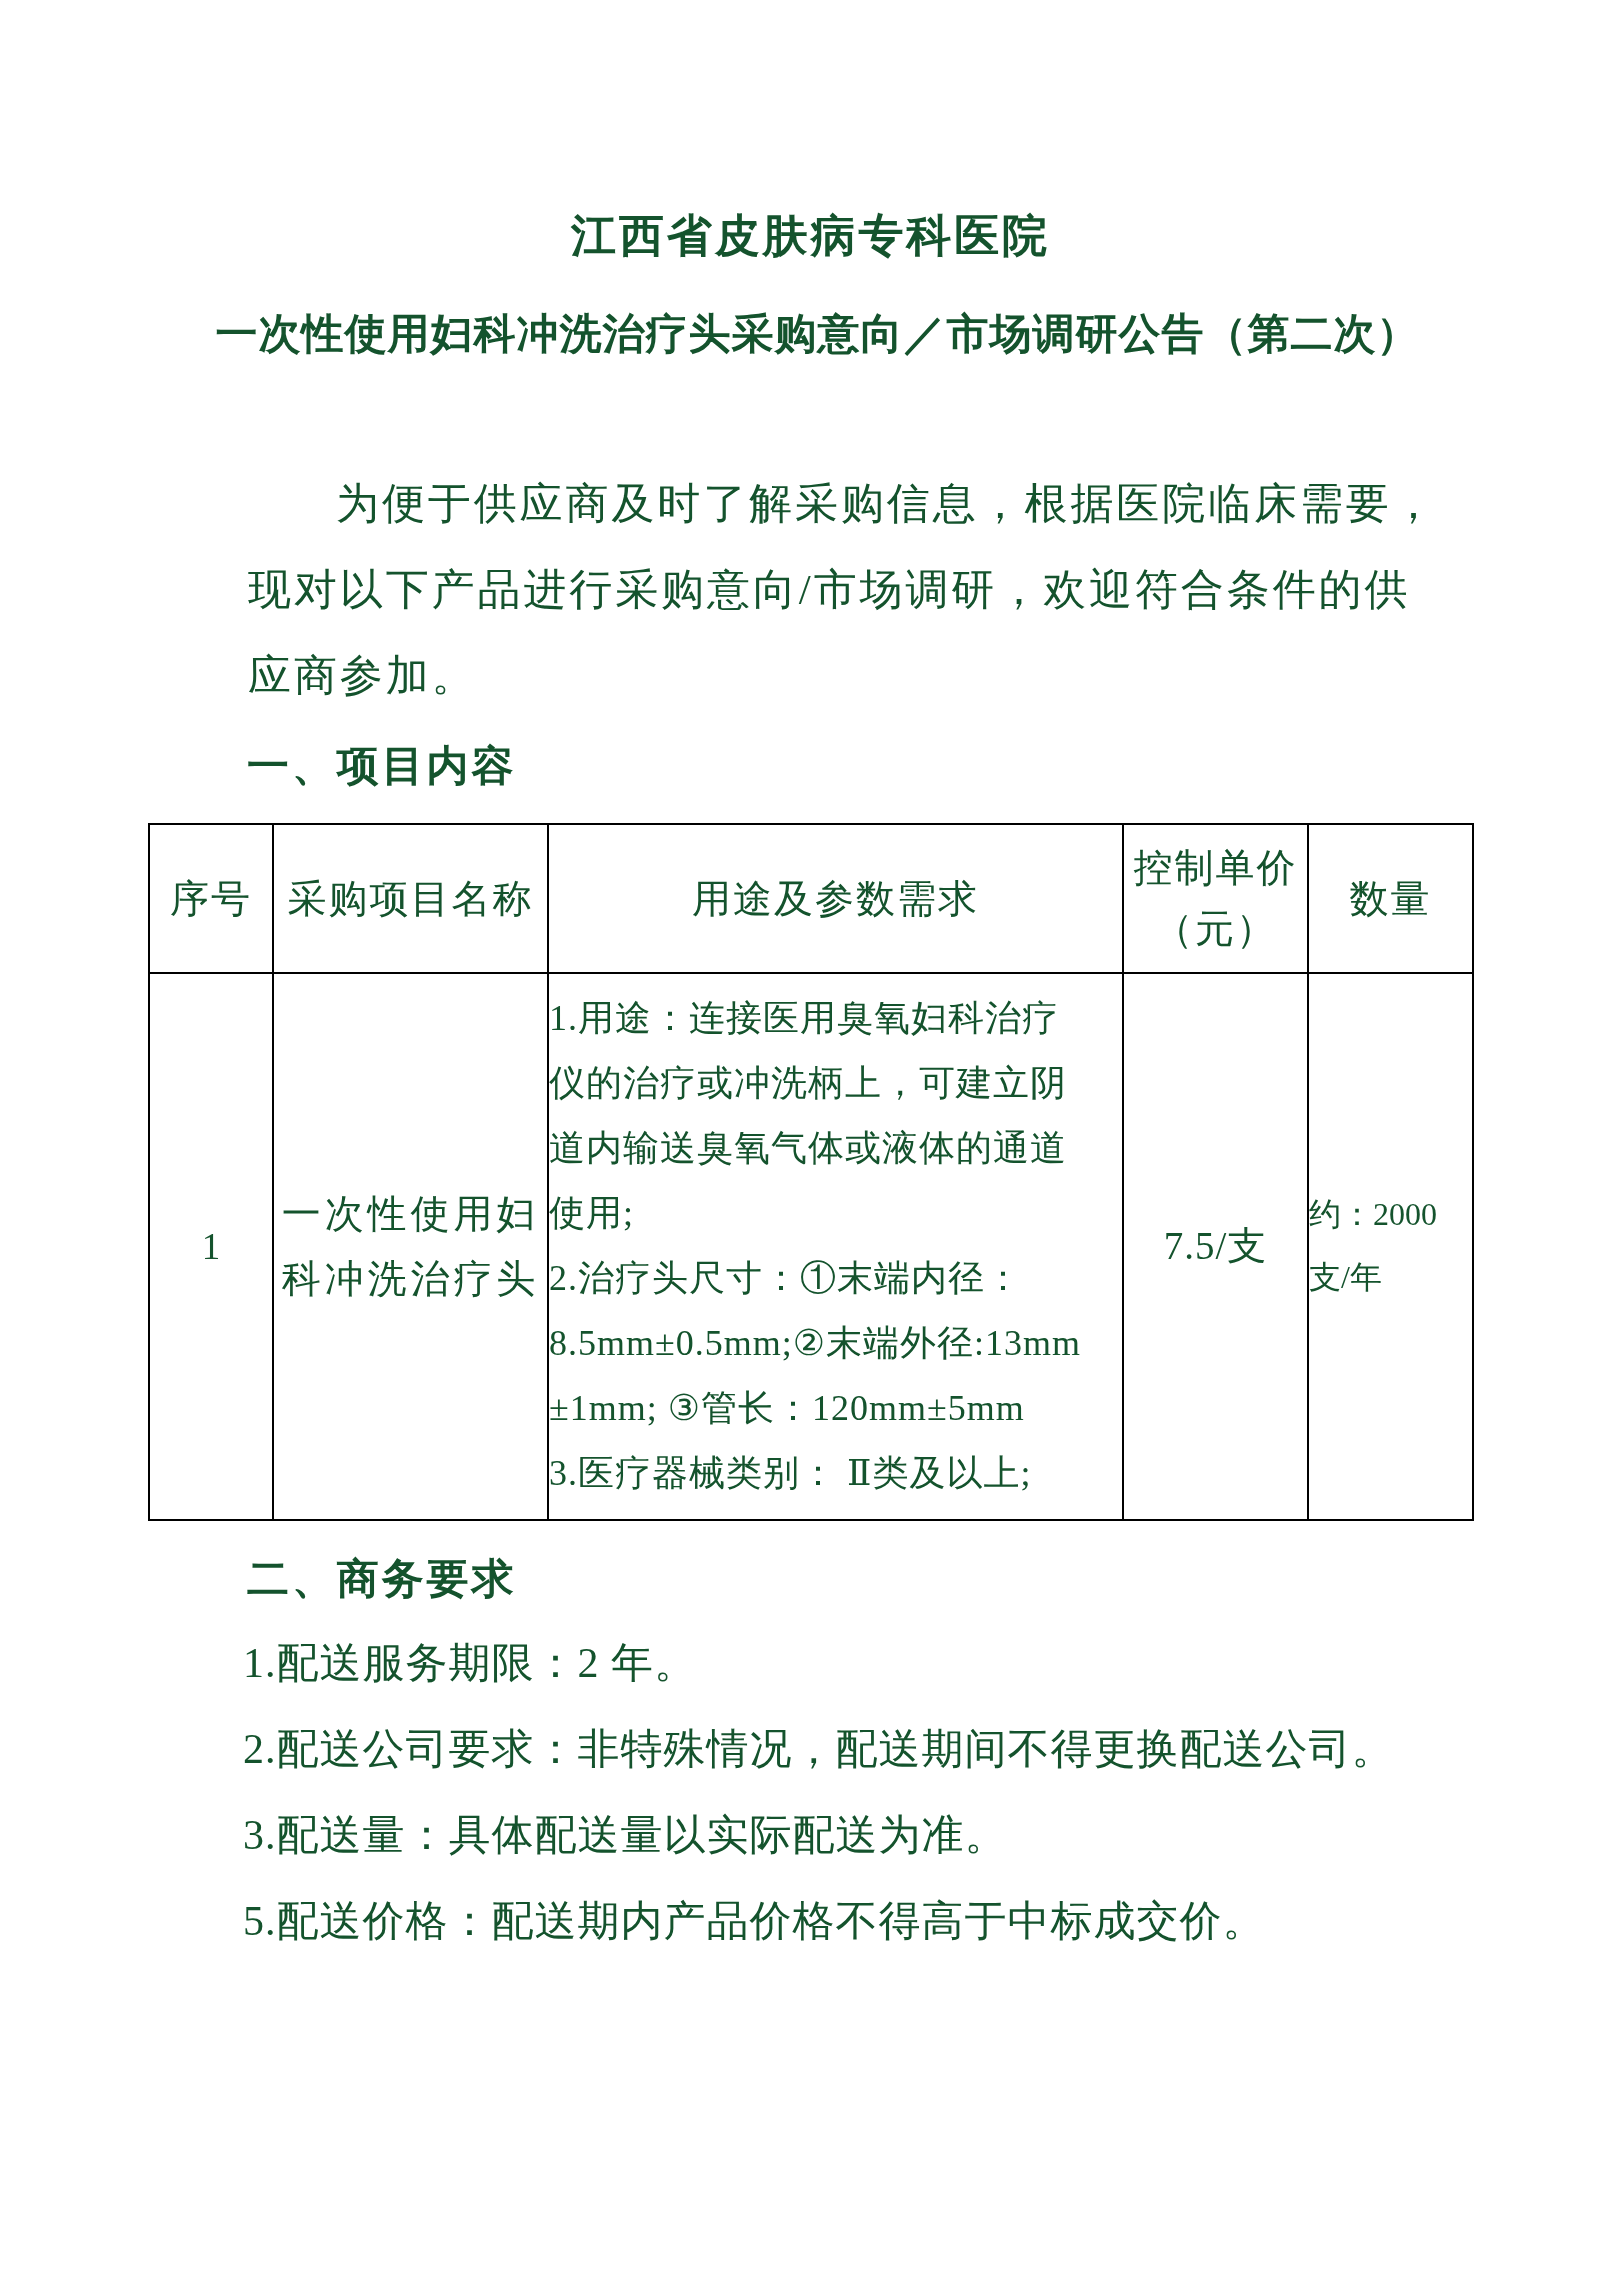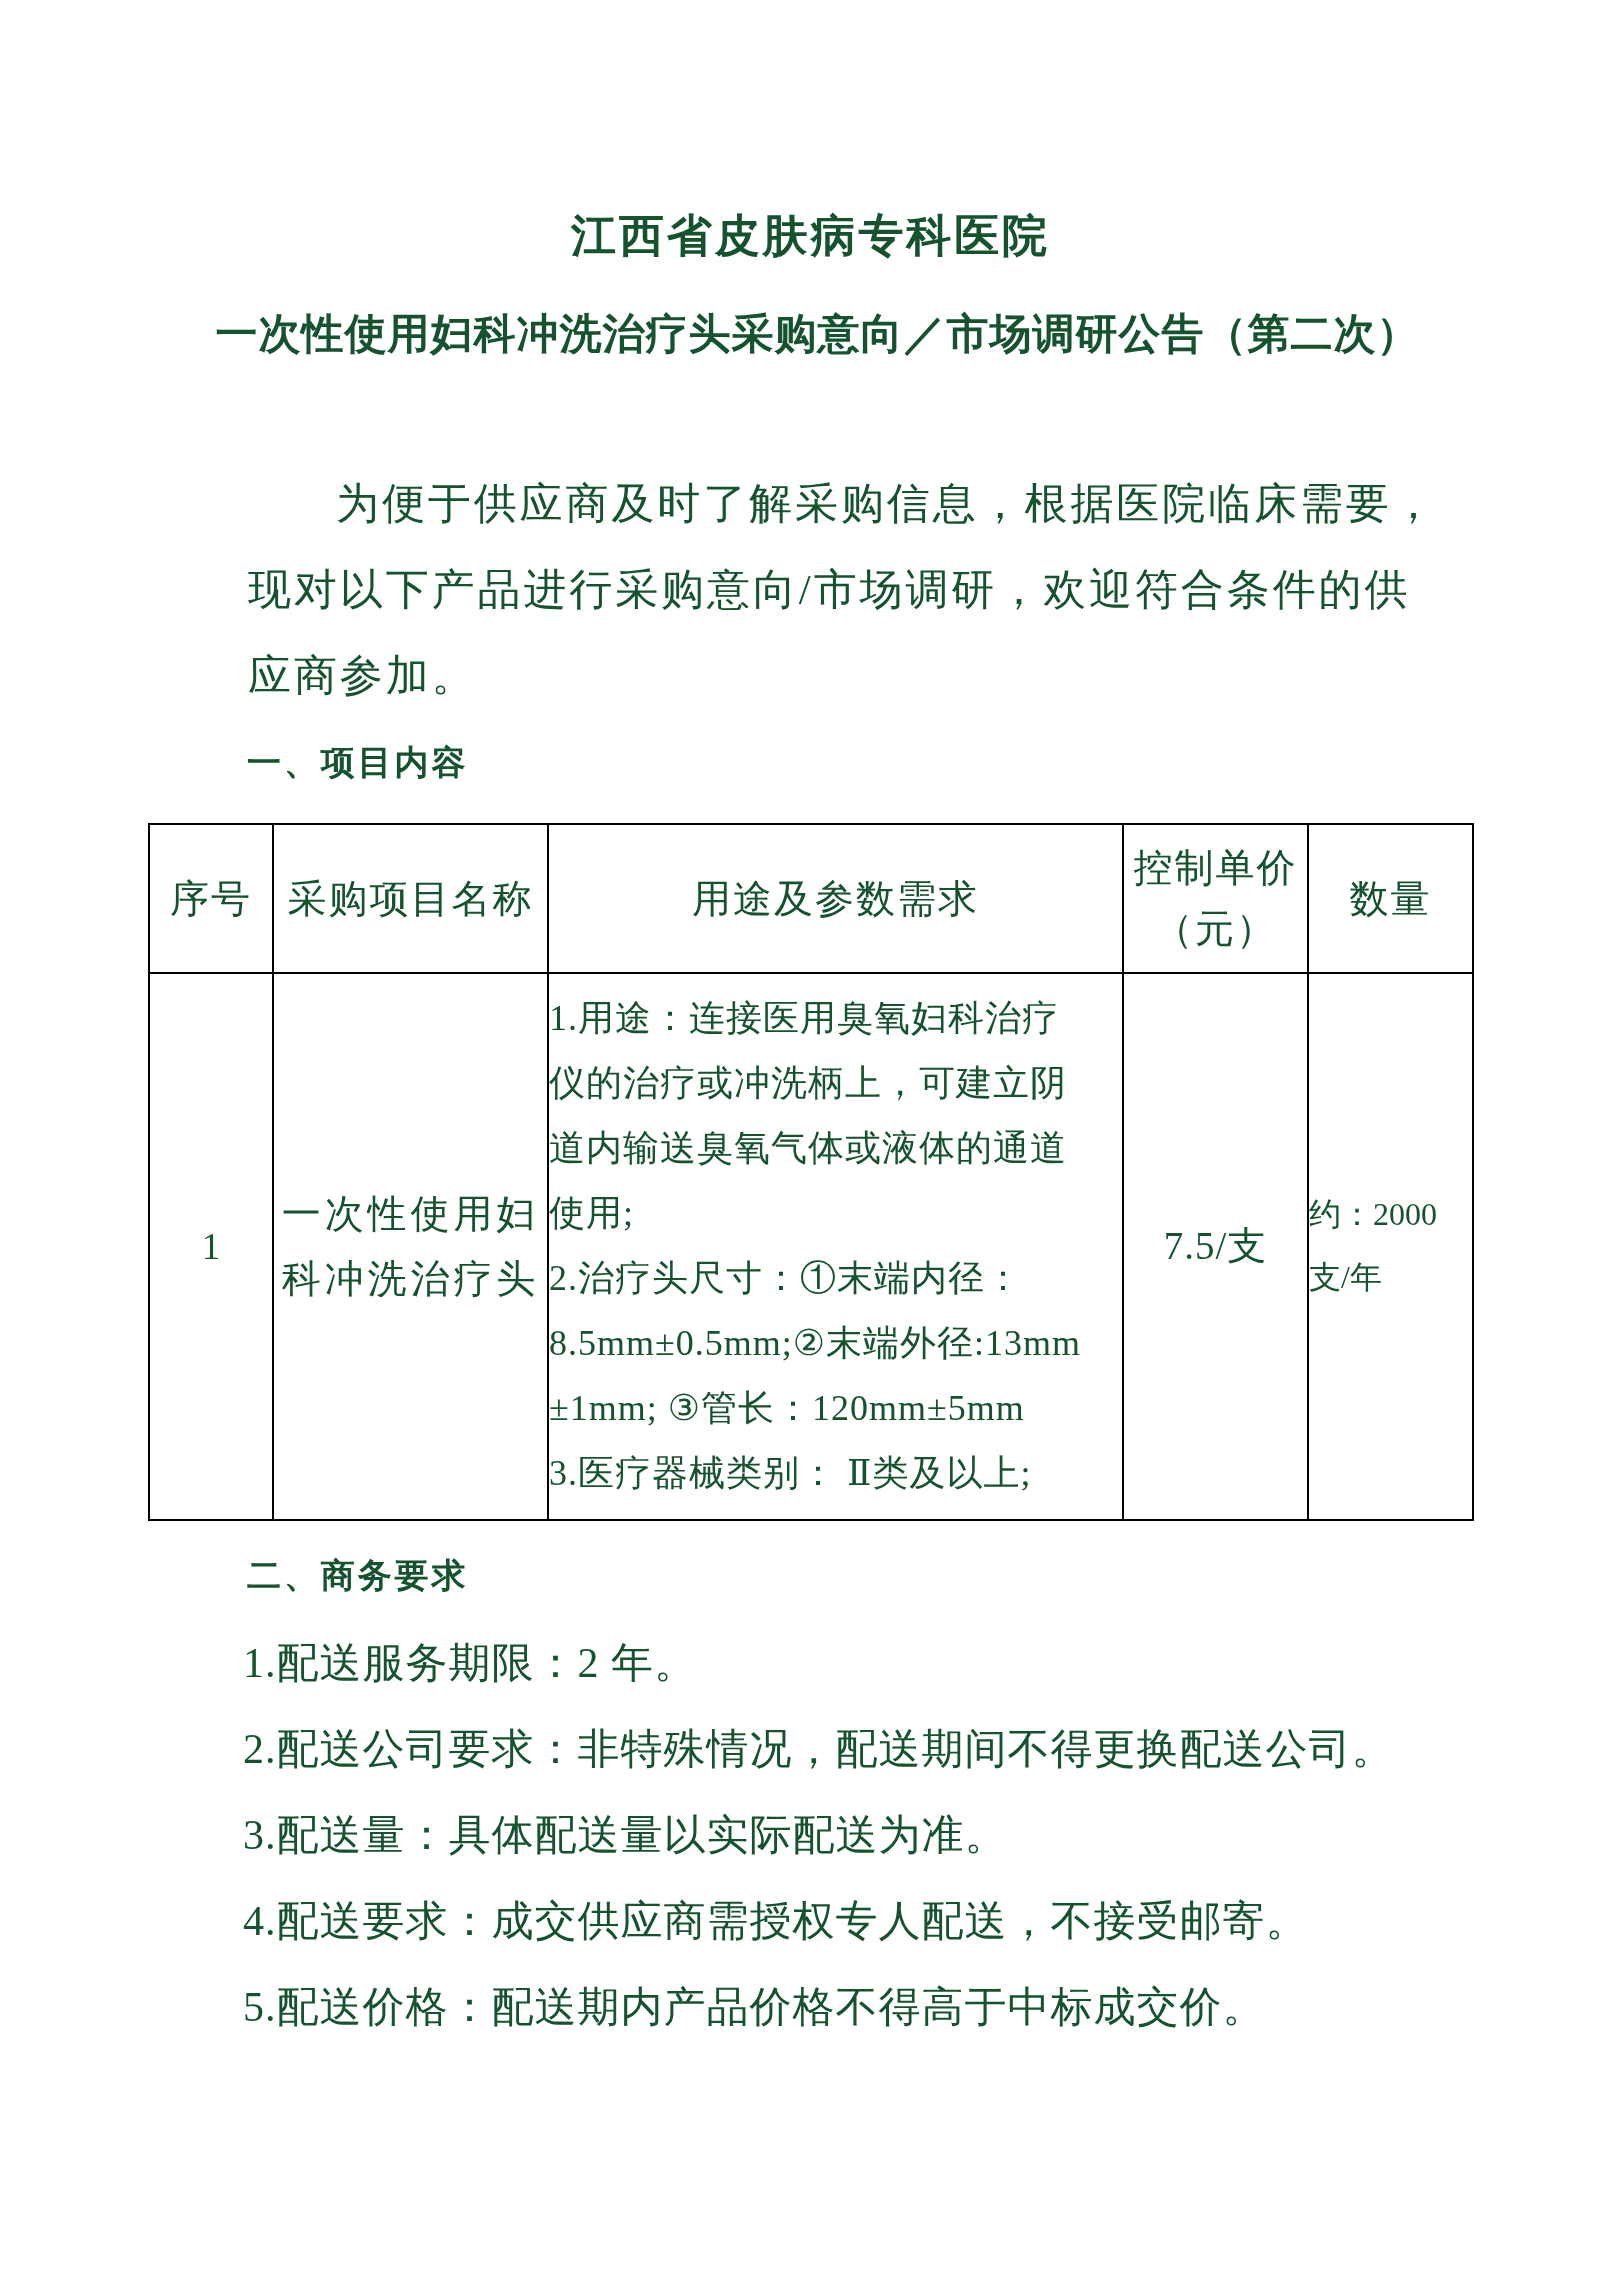--- a/index.html
+++ b/index.html
@@ -35,23 +35,23 @@
   .intro {
     margin: 104px 59px 0 248px;
     font-size: 43px;
     line-height: 86px;
     letter-spacing: 2.9px;
   }
   .intro-line { white-space: nowrap; }
   .intro-line.first { text-indent: 88px; }
   .sec-heading {
     margin: 17.6px 0 0 247px;
-    font-family: Liberation Mono, monospace;
+    font-family: Liberation Sans, sans-serif;
     font-weight: 700;
-    font-size: 34px;
+    font-size: 42px;
     line-height: 57px;
     letter-spacing: 2.9px;
   }
   table.ptable {
     margin: 29px 8px 0 148px;
     width: 1325px;
     border-collapse: collapse;
     table-layout: fixed;
   }
   .ptable th, .ptable td {
@@ -136,18 +136,17 @@
       </tr>
     </tbody>
   </table>
 
   <div class="sec-heading biz-heading">二、商务要求</div>
 
   <div class="biz-list">
     <div class="biz-item">1.配送服务期限：2 年。</div>
     <div class="biz-item">2.配送公司要求：非特殊情况，配送期间不得更换配送公司。</div>
     <div class="biz-item">3.配送量：具体配送量以实际配送为准。</div>
-    <div class="biz-item">4.配送要求：成交供应商需授权专人配送，不接受邮寄。</div>
     <div class="biz-item">5.配送价格：配送期内产品价格不得高于中标成交价。</div>
   </div>
 
 </div>
 
 
 </body></html>

